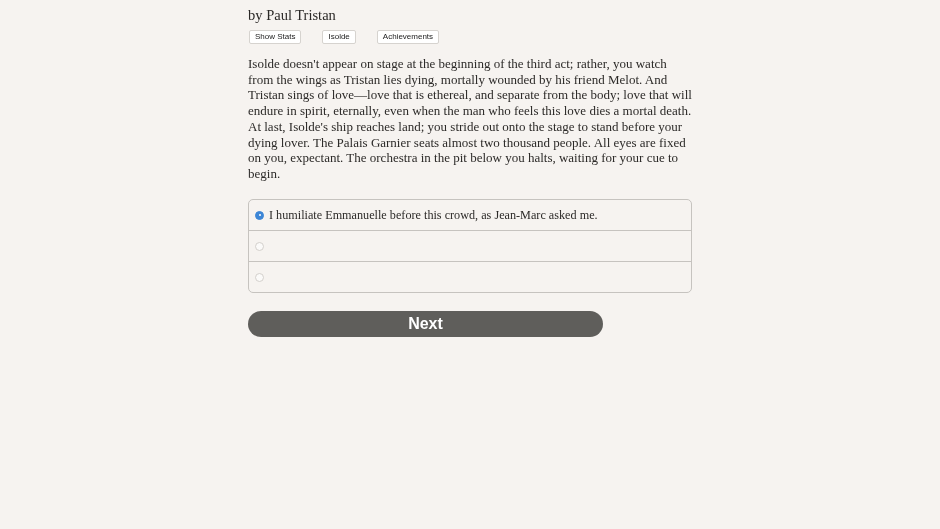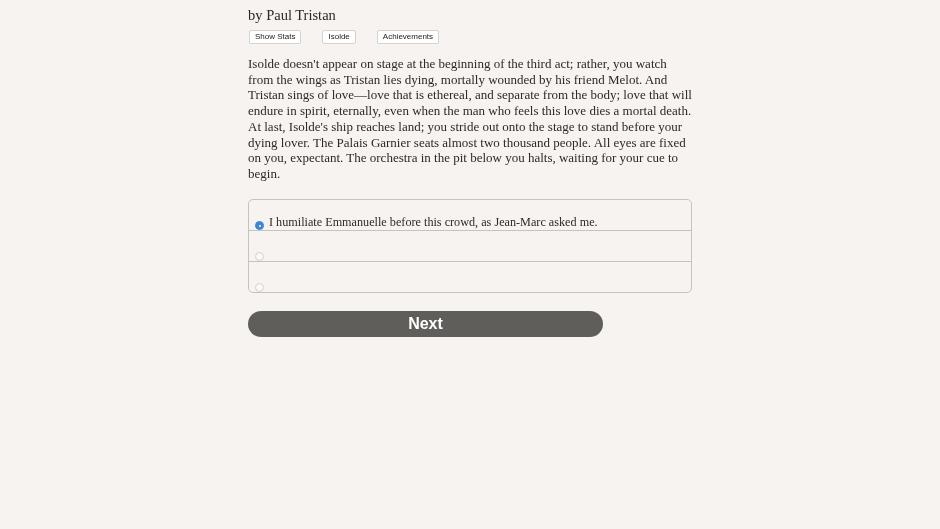--- a/index.html
+++ b/index.html
@@ -16,21 +16,21 @@
     padding:2px 5px; color:#222; line-height:8px; height:8px;
   }
   .story { position:absolute; top:56px; left:0; width:444px; font-size:13px; line-height:15.7px; }
   .story p { margin:0; }
   .story p + p { }
   .choices {
     position:absolute; top:199px; left:0; width:442px;
     border:1px solid #c6c3bf; border-radius:5px; background:#f6f3f0;
   }
   .choice {
-    height:30px; display:flex; align-items:flex-end; padding-left:6px;
+    height:30px; display:flex; align-items:center; padding-left:6px;
     font-size:12.2px; border-top:1px solid #c6c3bf;
   }
   .choice:first-child { border-top:none; }
   .radio {
     width:9px; height:9px; border-radius:50%; border:1px solid #d3d0cc;
     background:#fbfaf9; margin-right:5px; box-sizing:border-box; flex:none;
   }
   .radio.checked { background:#3d86d6; border:1px solid #3d86d6; position:relative; }
   .radio.checked::after {
     content:""; position:absolute; left:2.5px; top:2.5px; width:2px; height:2px;

